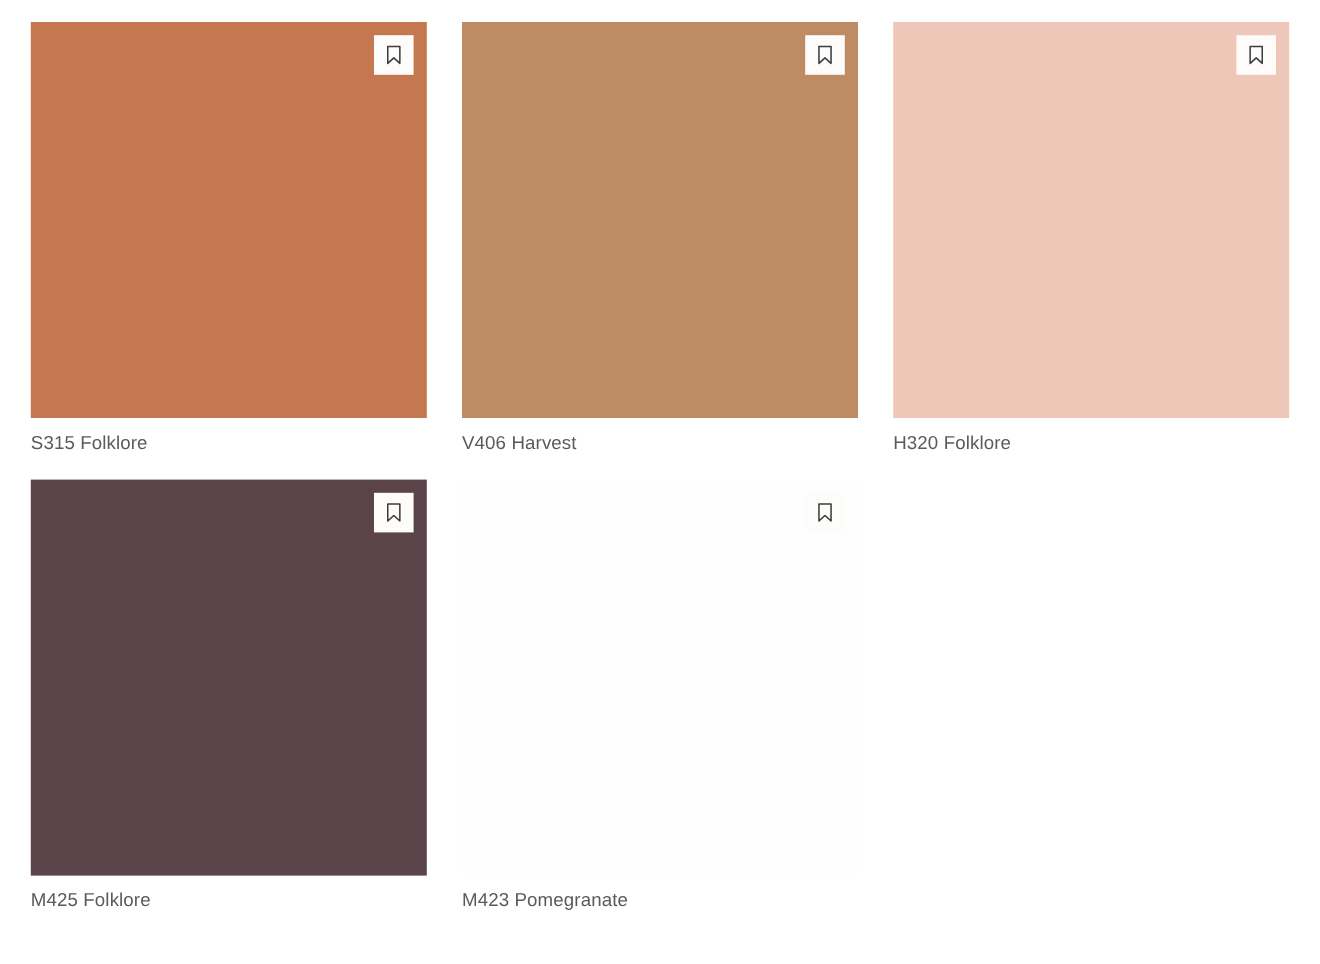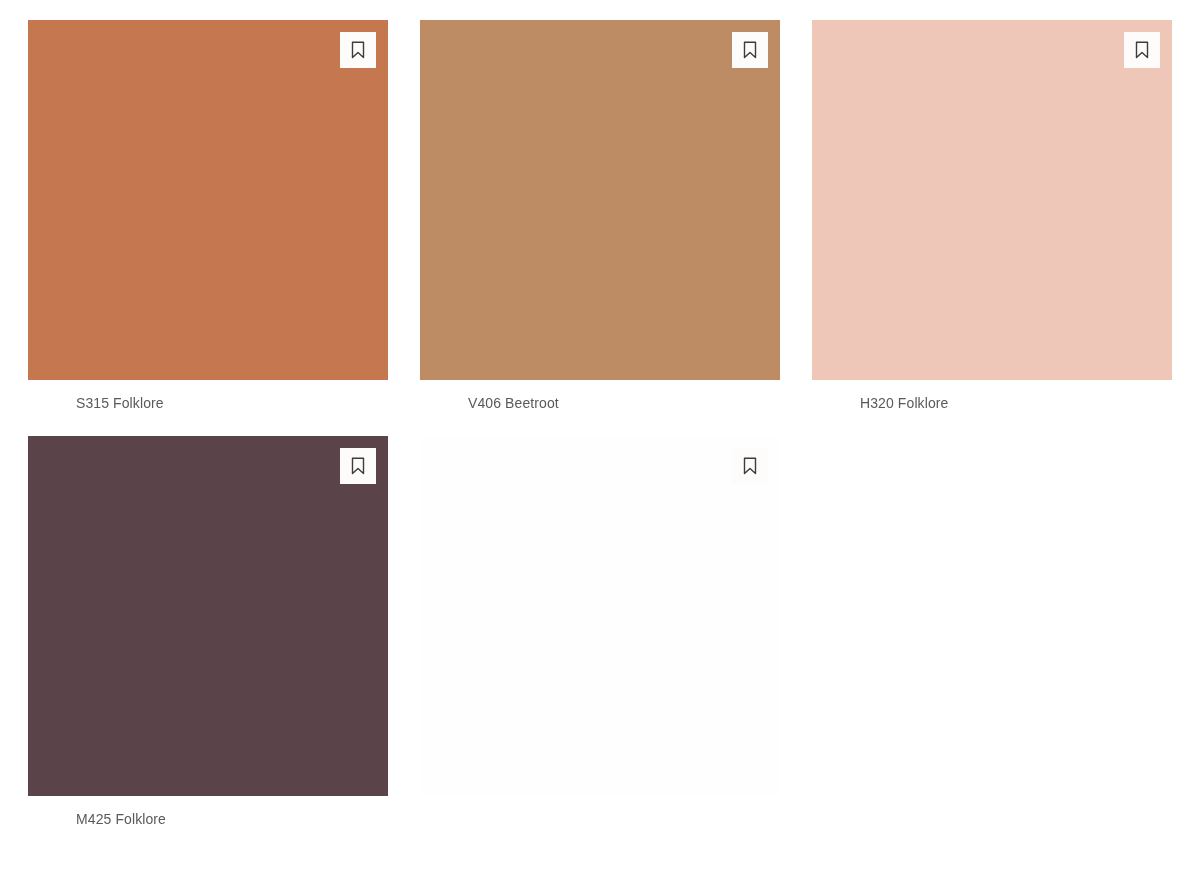--- a/index.html
+++ b/index.html
@@ -52,26 +52,25 @@
     justify-content: center;
     cursor: pointer;
   }
 
   .bookmark-button svg {
     display: block;
   }
 
   .swatch-label {
     margin-top: 12px;
-    font-size: 14px;
+    font-size: 17px;
     line-height: 22px;
     color: #5a5a5a;
     letter-spacing: 0.1px;
     white-space: nowrap;
-    margin-left: 48px;
   }
 </style>
 </head>
 <body>
 
 <div class="swatch-grid">
     <div class="swatch-card">
       <div class="swatch-tile" style="background: rgb(197, 119, 79);">
         <button class="bookmark-button" style="background: rgb(253, 252, 250);">
           <span>
@@ -86,21 +85,21 @@
     <div class="swatch-card">
       <div class="swatch-tile" style="background: rgb(189, 140, 101);">
         <button class="bookmark-button" style="background: rgb(253, 252, 250);">
           <span>
             <svg width="18" height="20" viewBox="0 0 18 20" fill="none" xmlns="http://www.w3.org/2000/svg">
               <path d="M3.5 2.2 H14.5 V17.6 L9 12.6 L3.5 17.6 Z" stroke="#3c3c3c" stroke-width="1.4" stroke-linejoin="round" fill="none"></path>
             </svg>
           </span>
         </button>
       </div>
-      <div class="swatch-label">V406 Beetroot</div>
+      <div class="swatch-label">V406 Harvest</div>
     </div>
     <div class="swatch-card">
       <div class="swatch-tile" style="background: rgb(238, 199, 185);">
         <button class="bookmark-button" style="background: rgb(253, 252, 250);">
           <span>
             <svg width="18" height="20" viewBox="0 0 18 20" fill="none" xmlns="http://www.w3.org/2000/svg">
               <path d="M3.5 2.2 H14.5 V17.6 L9 12.6 L3.5 17.6 Z" stroke="#3c3c3c" stroke-width="1.4" stroke-linejoin="round" fill="none"></path>
             </svg>
           </span>
         </button>
@@ -122,14 +121,15 @@
     <div class="swatch-card">
       <div class="swatch-tile" style="background: rgba(130, 65, 66, 0.004);">
         <button class="bookmark-button" style="background: rgb(253, 252, 250);">
           <span>
             <svg width="18" height="20" viewBox="0 0 18 20" fill="none" xmlns="http://www.w3.org/2000/svg">
               <path d="M3.5 2.2 H14.5 V17.6 L9 12.6 L3.5 17.6 Z" stroke="#3c3c3c" stroke-width="1.4" stroke-linejoin="round" fill="none"></path>
             </svg>
           </span>
         </button>
       </div>
+      <div class="swatch-label">M423 Pomegranate</div>
     </div>
   </div>
 
 </body></html>

